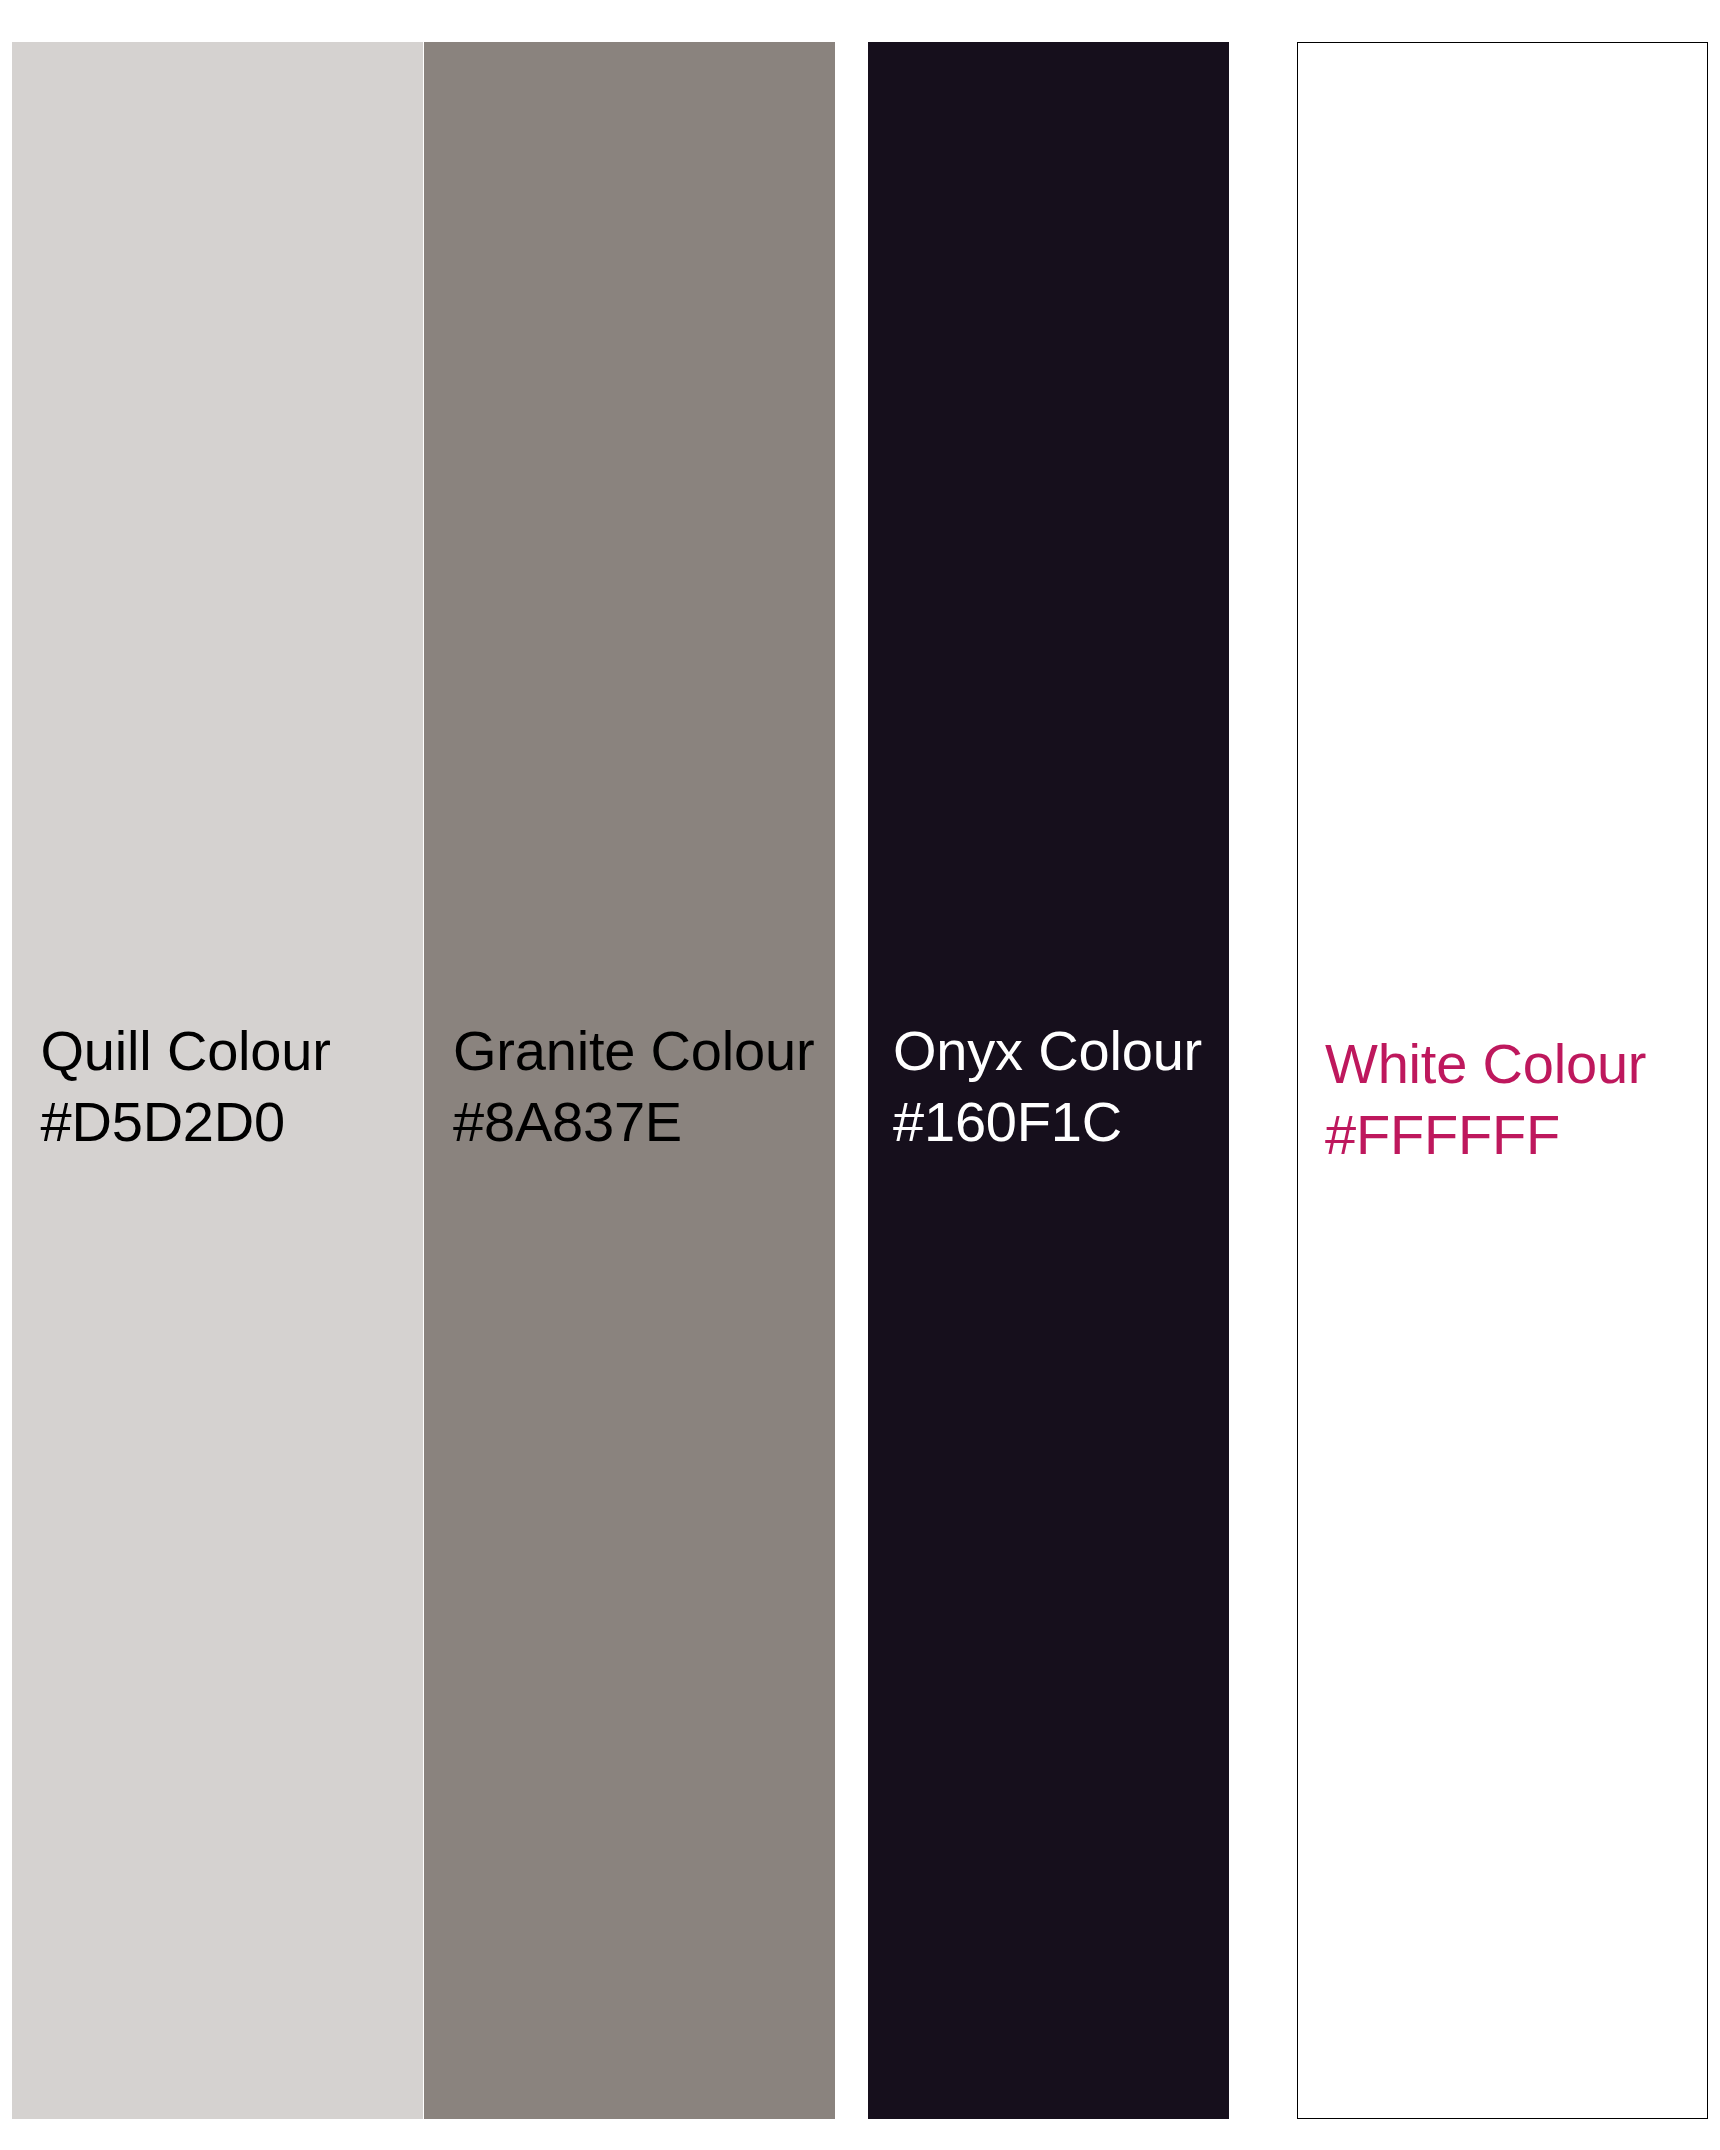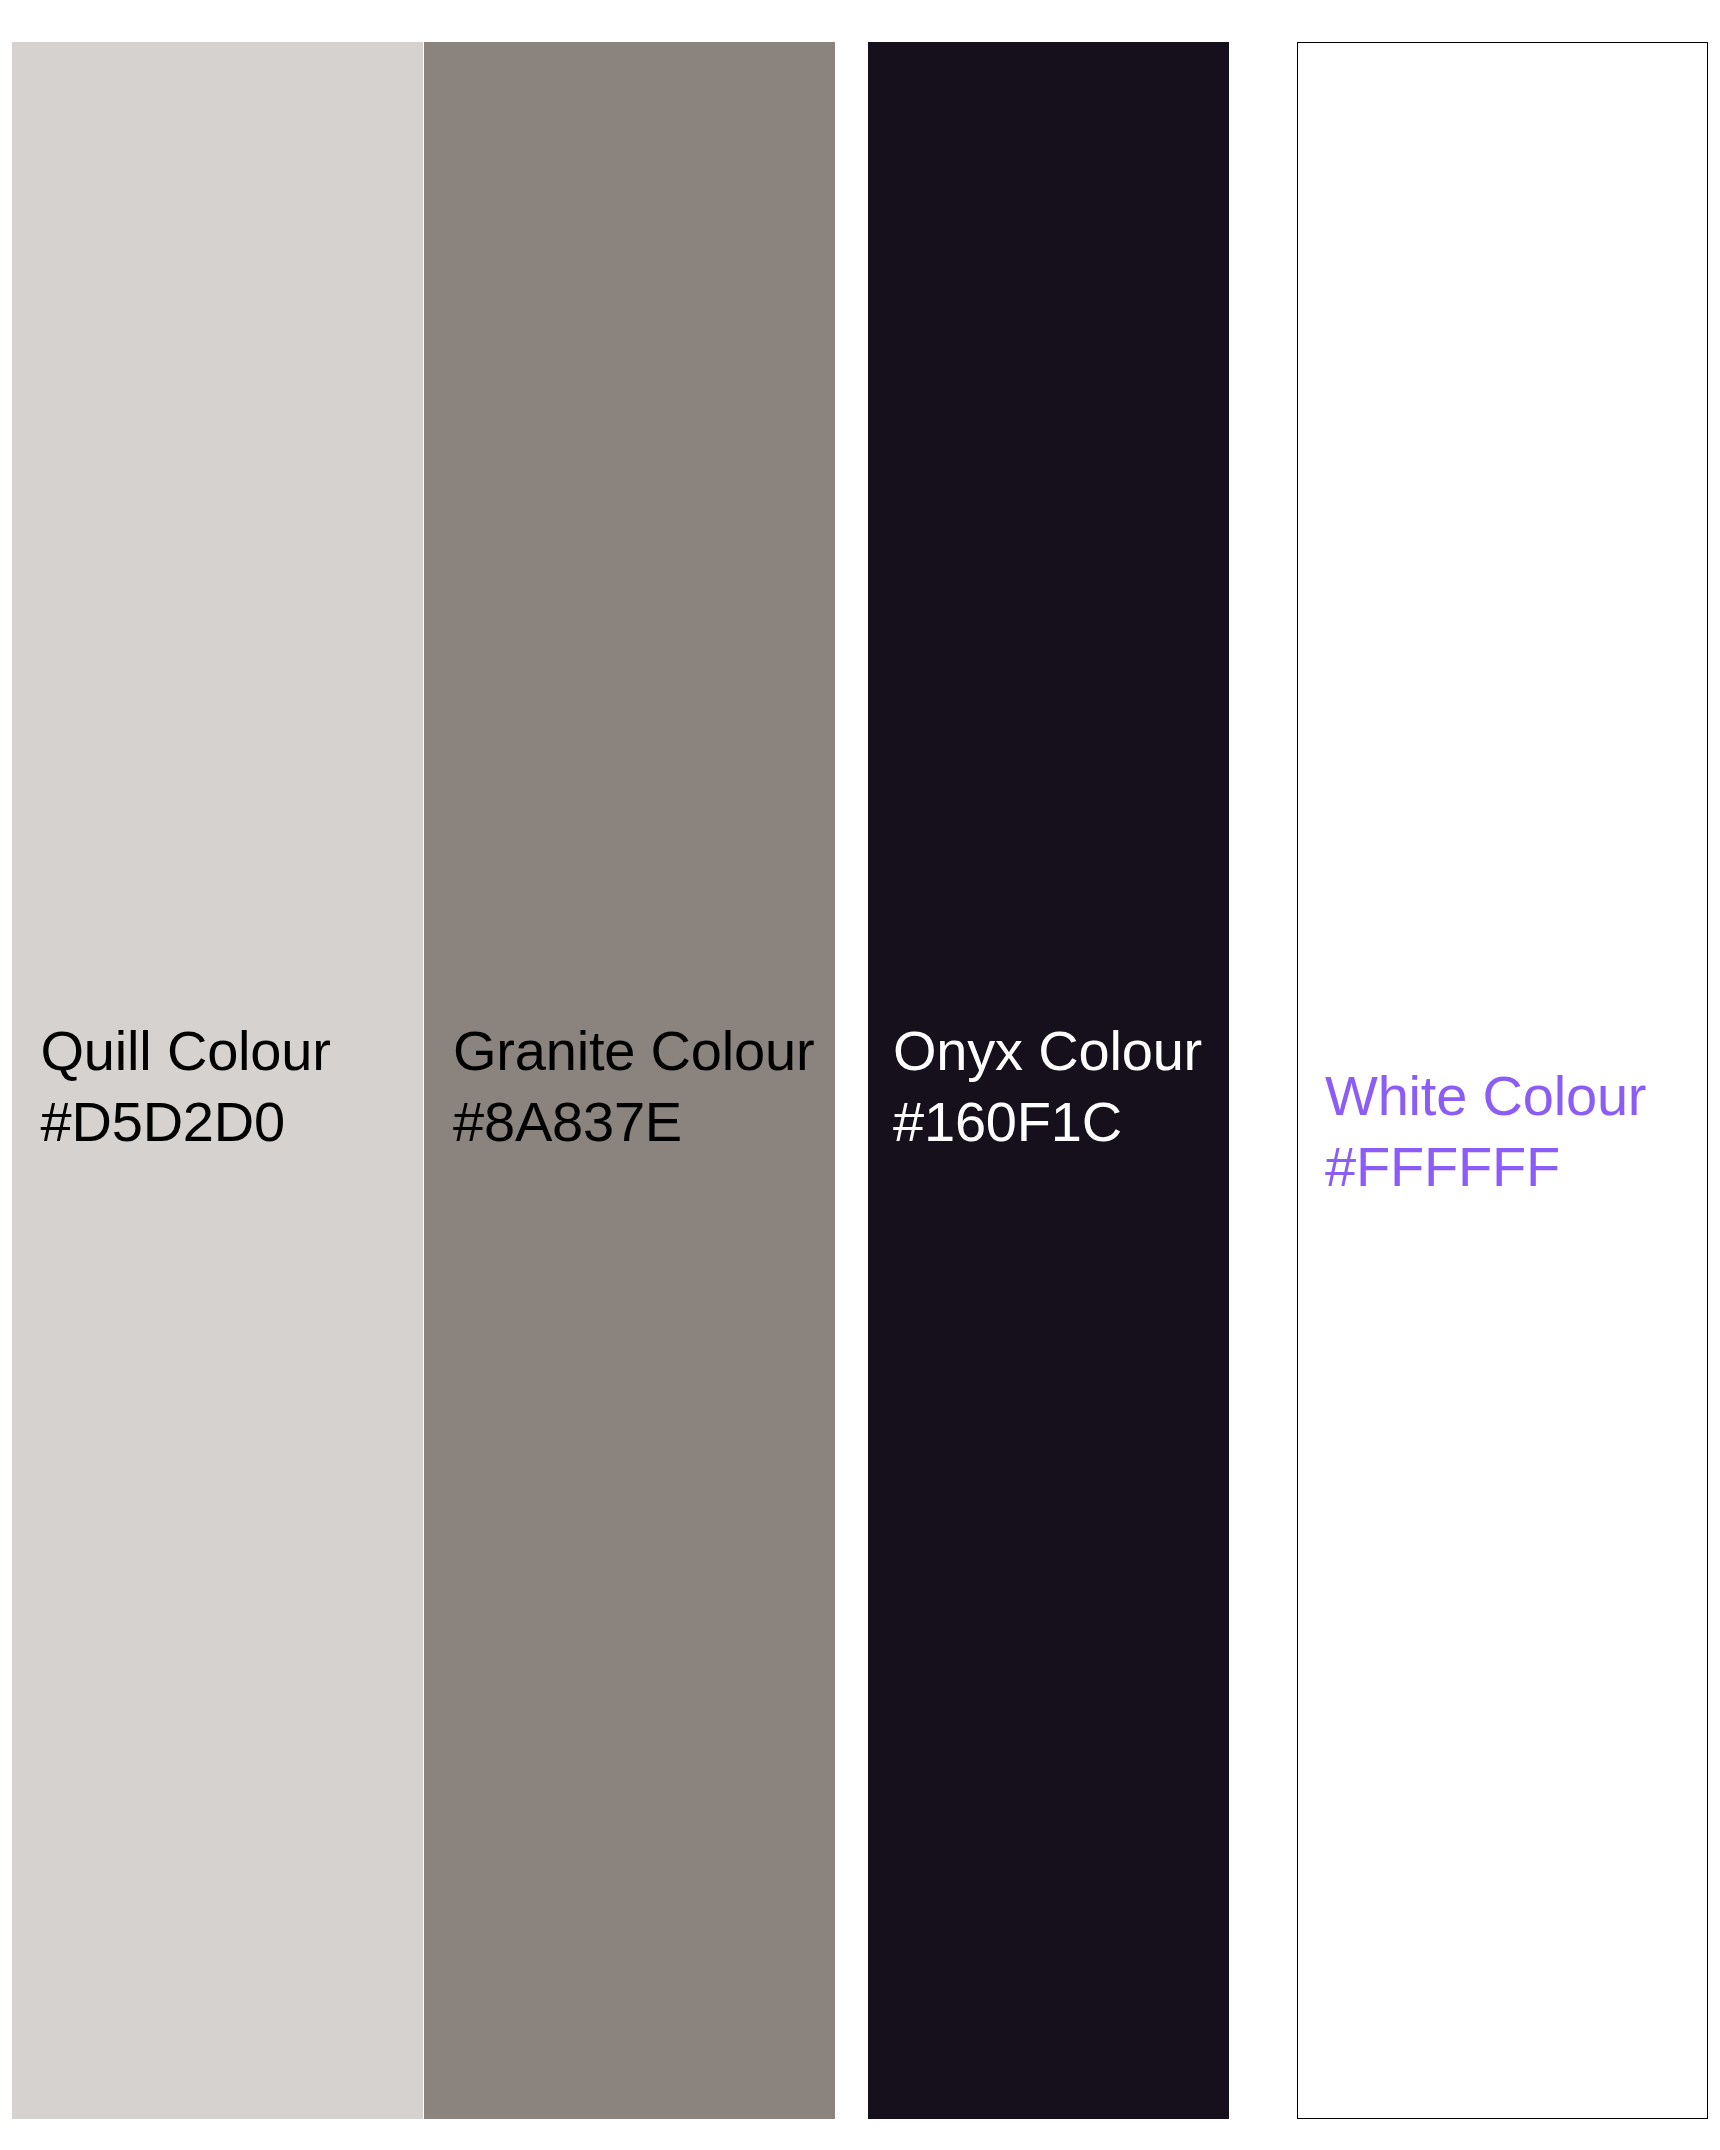--- a/index.html
+++ b/index.html
@@ -55,21 +55,21 @@
   
   #label-quill,
   #label-granite,
   #label-onyx   { top: 973px; }
   #label-white  { top: 985px; }
 
   
   #label-quill   { color: #000000; }
   #label-granite { color: #000000; }
   #label-onyx    { color: #FFFFFF; }
-  #label-white   { color: #8b5cf6; margin-top: 32px; }
+  #label-white   { color: #be185d; }
 
   #swatch-white .swatch-label { padding-left: 27px; }
   #swatch-onyx  .swatch-label { padding-left: 25px; }
 </style>
 </head>
 <body>
 
 <div id="palette-board">
 
   <div class="swatch" id="swatch-quill" style="background-color: rgb(213, 210, 208);">

